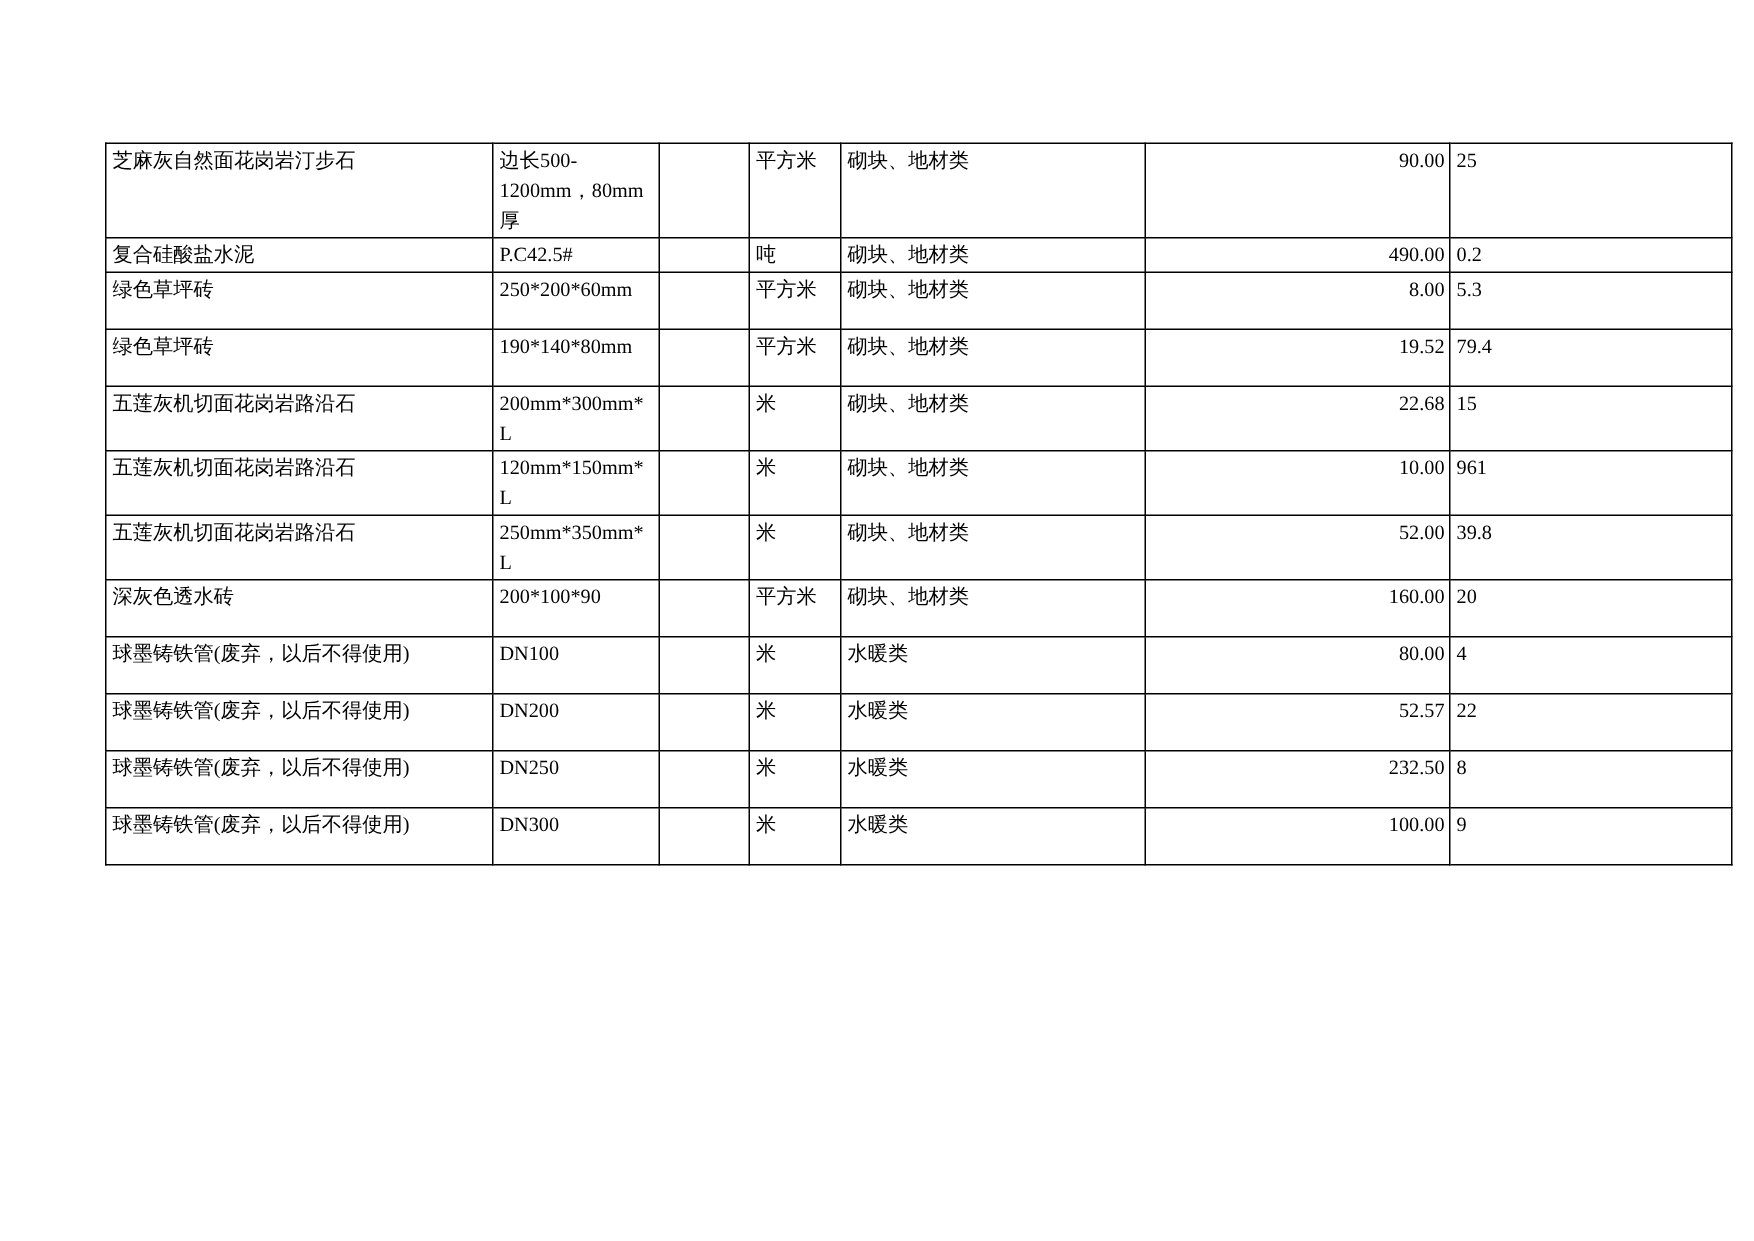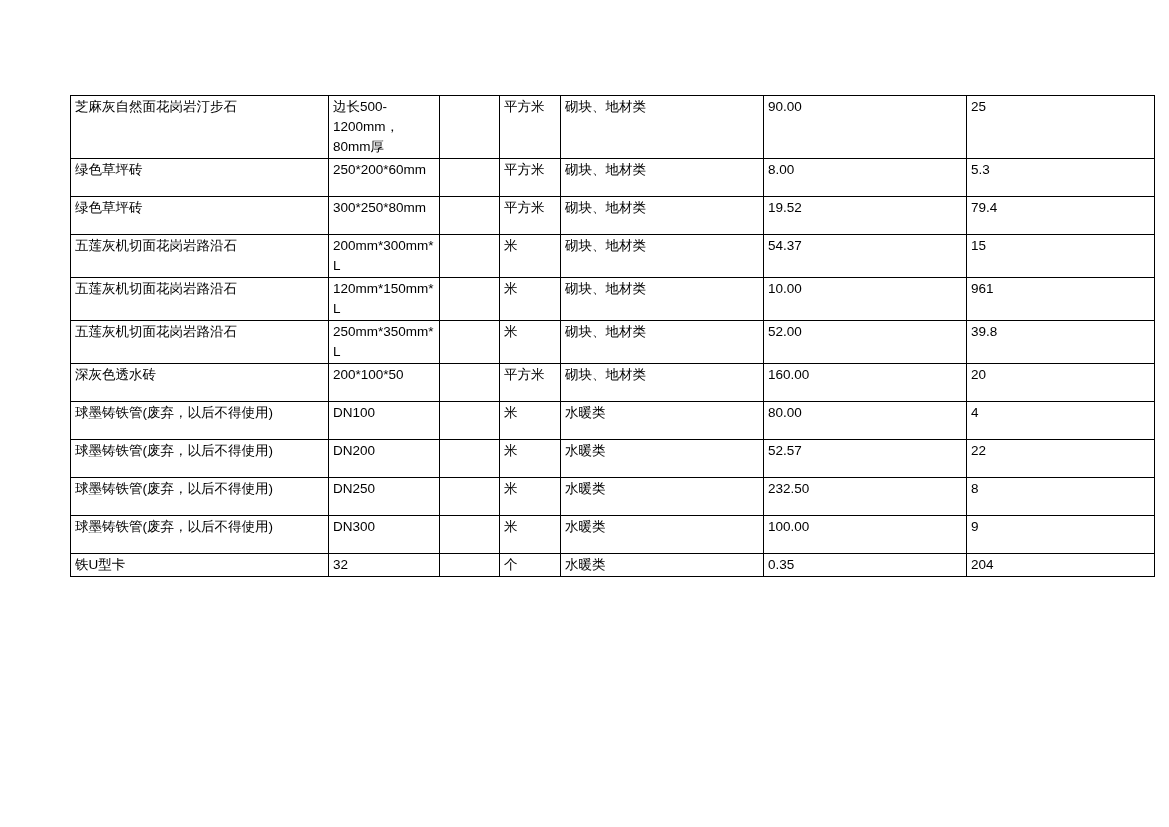--- a/index.html
+++ b/index.html
@@ -12,20 +12,21 @@
     height: 827px;
     font-family: "Liberation Sans", sans-serif;
     color: #000000;
     overflow: hidden;
   }
   .page {
     position: relative;
     width: 1169px;
     height: 591px;
     background: #ffffff;
+    font-family: Liberation Serif, serif;
   }
   .sheet {
     position: absolute;
     left: 70px;
     top: 95px;
     width: 1028px;
   }
   table.grid {
     border-collapse: collapse;
     table-layout: fixed;
@@ -38,21 +39,21 @@
     line-height: 20px;
     padding: 1px 3px 1px 4px;
     word-wrap: break-word;
     overflow: hidden;
   }
   td.c-name   { width: 250px; }
   td.c-spec   { width: 103px; }
   td.c-grade  { width: 52px;  }
   td.c-unit   { width: 53px; margin-top: 42px;  }
   td.c-cat    { width: 195px; }
-  td.c-price  { width: 195px; padding-right: 6px; }
+  td.c-price  { width: 195px; text-align: right; padding-right: 6px; }
   td.c-qty    { width: 180px; padding-right: 6px; }
 
   .h3 { height: 58px; }
   .h2 { height: 38px; }
   .h1 { height: 20px; }
 </style>
 </head>
 <body>
 
 <div class="page">
@@ -61,45 +62,54 @@
       <tbody>
           <tr class="h3">
             <td class="c-name">芝麻灰自然面花岗岩汀步石</td>
             <td class="c-spec">边长500-1200mm，80mm厚</td>
             <td class="c-grade"></td>
             <td class="c-unit">平方米</td>
             <td class="c-cat">砌块、地材类</td>
             <td class="c-price">90.00</td>
             <td class="c-qty">25</td>
           </tr>
+          <tr class="h1">
+            <td class="c-name">复合硅酸盐水泥</td>
+            <td class="c-spec">P.C42.5#</td>
+            <td class="c-grade"></td>
+            <td class="c-unit">吨</td>
+            <td class="c-cat">砌块、地材类</td>
+            <td class="c-price">490.00</td>
+            <td class="c-qty">0.2</td>
+          </tr>
           <tr class="h2">
             <td class="c-name">绿色草坪砖</td>
             <td class="c-spec">250*200*60mm</td>
             <td class="c-grade"></td>
             <td class="c-unit">平方米</td>
             <td class="c-cat">砌块、地材类</td>
             <td class="c-price">8.00</td>
             <td class="c-qty">5.3</td>
           </tr>
           <tr class="h2">
             <td class="c-name">绿色草坪砖</td>
-            <td class="c-spec">300*250*80mm</td>
+            <td class="c-spec">190*140*80mm</td>
             <td class="c-grade"></td>
             <td class="c-unit">平方米</td>
             <td class="c-cat">砌块、地材类</td>
             <td class="c-price">19.52</td>
             <td class="c-qty">79.4</td>
           </tr>
           <tr class="h2">
             <td class="c-name">五莲灰机切面花岗岩路沿石</td>
             <td class="c-spec">200mm*300mm*L</td>
             <td class="c-grade"></td>
             <td class="c-unit">米</td>
             <td class="c-cat">砌块、地材类</td>
-            <td class="c-price">54.37</td>
+            <td class="c-price">22.68</td>
             <td class="c-qty">15</td>
           </tr>
           <tr class="h2">
             <td class="c-name">五莲灰机切面花岗岩路沿石</td>
             <td class="c-spec">120mm*150mm*L</td>
             <td class="c-grade"></td>
             <td class="c-unit">米</td>
             <td class="c-cat">砌块、地材类</td>
             <td class="c-price">10.00</td>
             <td class="c-qty">961</td>
@@ -108,21 +118,21 @@
             <td class="c-name">五莲灰机切面花岗岩路沿石</td>
             <td class="c-spec">250mm*350mm*L</td>
             <td class="c-grade"></td>
             <td class="c-unit">米</td>
             <td class="c-cat">砌块、地材类</td>
             <td class="c-price">52.00</td>
             <td class="c-qty">39.8</td>
           </tr>
           <tr class="h2">
             <td class="c-name">深灰色透水砖</td>
-            <td class="c-spec">200*100*50</td>
+            <td class="c-spec">200*100*90</td>
             <td class="c-grade"></td>
             <td class="c-unit">平方米</td>
             <td class="c-cat">砌块、地材类</td>
             <td class="c-price">160.00</td>
             <td class="c-qty">20</td>
           </tr>
           <tr class="h2">
             <td class="c-name">球墨铸铁管(废弃，以后不得使用)</td>
             <td class="c-spec">DN100</td>
             <td class="c-grade"></td>
@@ -151,25 +161,16 @@
           </tr>
           <tr class="h2">
             <td class="c-name">球墨铸铁管(废弃，以后不得使用)</td>
             <td class="c-spec">DN300</td>
             <td class="c-grade"></td>
             <td class="c-unit">米</td>
             <td class="c-cat">水暖类</td>
             <td class="c-price">100.00</td>
             <td class="c-qty">9</td>
           </tr>
-          <tr class="h1">
-            <td class="c-name">铁U型卡</td>
-            <td class="c-spec">32</td>
-            <td class="c-grade"></td>
-            <td class="c-unit">个</td>
-            <td class="c-cat">水暖类</td>
-            <td class="c-price">0.35</td>
-            <td class="c-qty">204</td>
-          </tr>
         </tbody>
     </table>
   </div>
 </div>
 
 </body></html>

